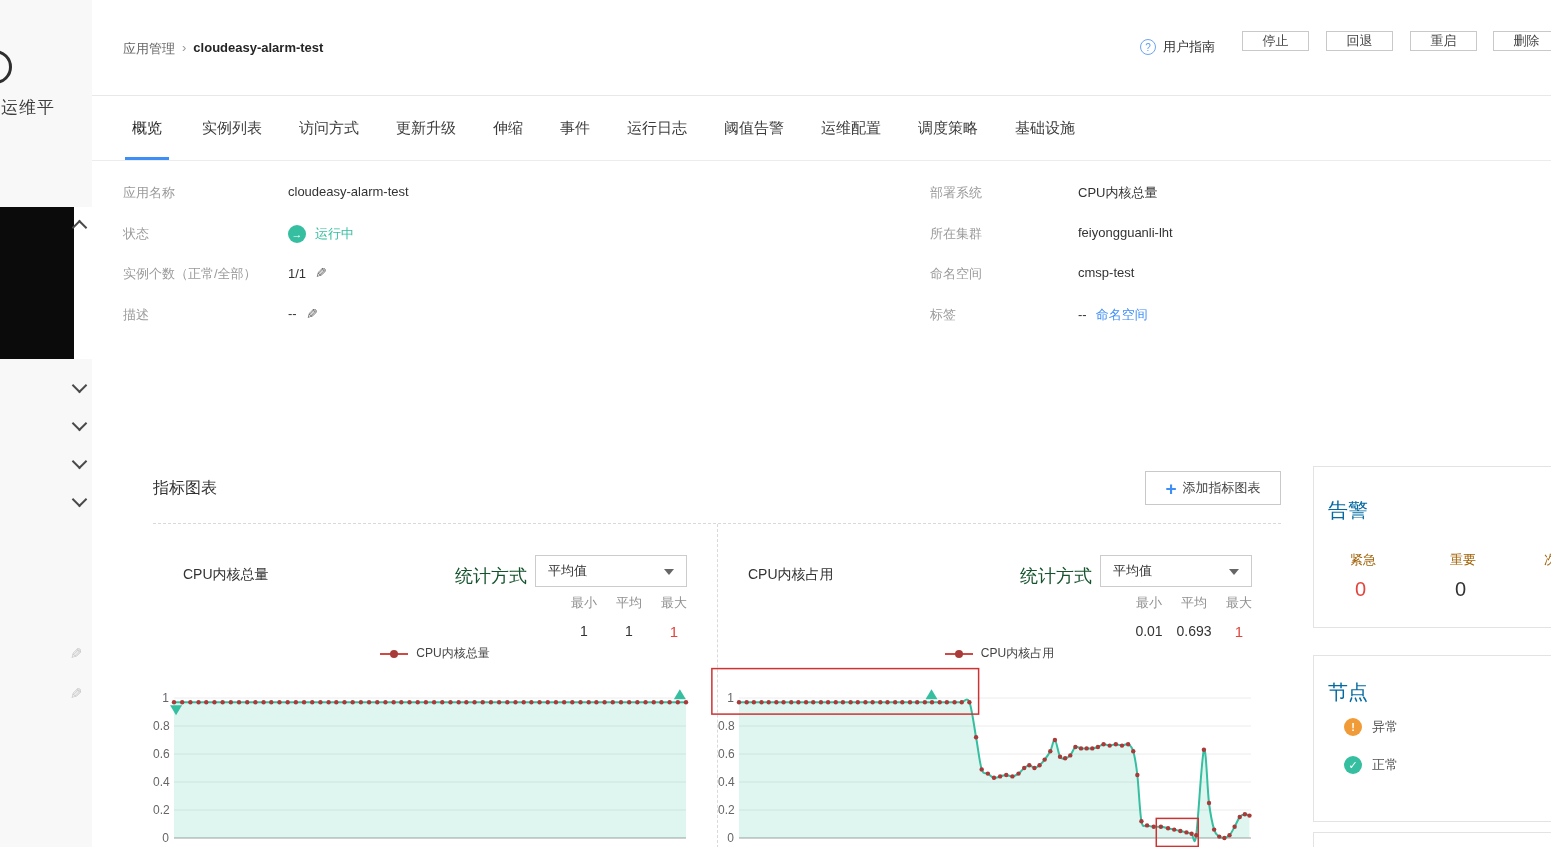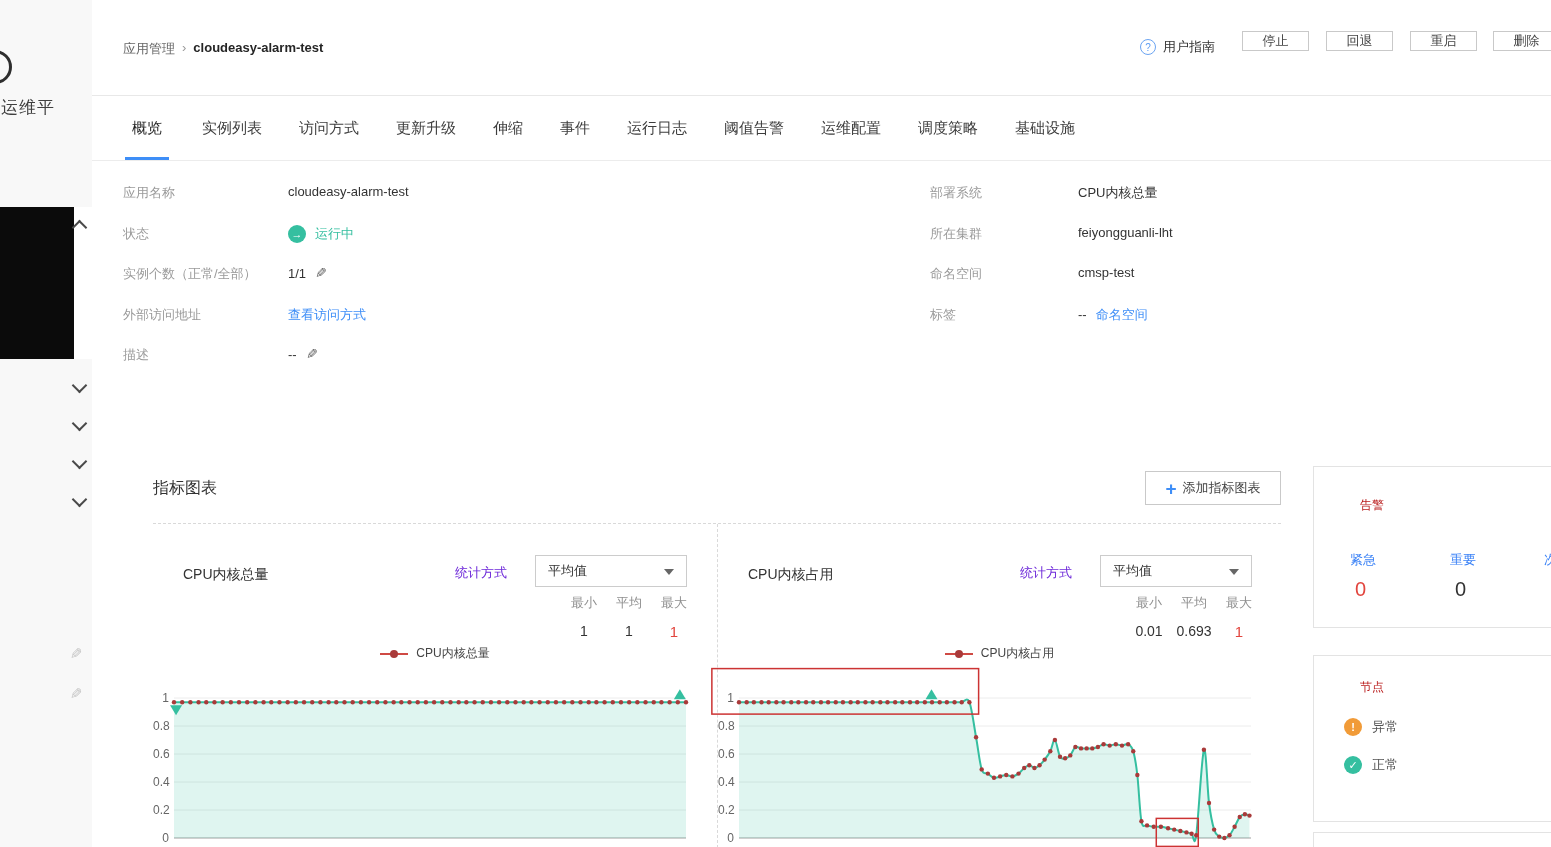--- a/index.html
+++ b/index.html
@@ -52,21 +52,21 @@
   
   .metrics{position:absolute;left:61px;top:455px;width:1128px;height:392px}
   .metrics-title{position:absolute;left:0;top:23px;font-size:16px;color:#333}
   .add-btn{position:absolute;left:992px;top:16px;width:136px;height:34px;border:1px solid #c9c9c9;background:#fff;
            display:flex;align-items:center;justify-content:center;gap:6px;font-size:13px;color:#444;cursor:pointer;box-sizing:border-box}
   .add-plus{color:#3e8ef7;font-size:19px;font-weight:bold;line-height:1}
   .charts{position:absolute;left:0;top:68px;width:1128px;height:324px;border-top:1px dashed #d9d9d9;display:flex;box-sizing:border-box}
   .chart-half{position:relative;width:564px;height:324px;flex-shrink:0}
   .chart-half.second{border-left:1px dashed #d9d9d9;box-sizing:border-box}
   .chart-title{position:absolute;left:30px;top:42px;font-size:14px;color:#333}
-  .stat-method{position:absolute;left:302px;top:40px;font-size:13px;color:#6d28d9}
+  .stat-method{position:absolute;left:302px;top:40px;font-size:18px;color:#14532d}
   .dropdown{position:absolute;left:382px;top:31px;width:152px;height:32px;border:1px solid #ccc;box-sizing:border-box;
             display:flex;align-items:center;padding:0 12px;font-size:13px;color:#333;cursor:pointer;background:#fff}
   .caret{position:absolute;right:12px;top:13px;width:0;height:0;border-left:5px solid transparent;border-right:5px solid transparent;
          border-top:6px solid #666}
   .stats{position:absolute;left:416px;top:70px;width:120px;display:flex;justify-content:space-between}
   .stat-col{text-align:center;min-width:30px}
   .stat-h{font-size:13px;color:#8f8f8f;margin-bottom:11px}
   .stat-v{font-size:14px;color:#333}
   .stat-v.red{color:#e2453e;font-size:15px}
   .legend{position:absolute;left:0;top:121px;width:100%;display:flex;align-items:center;justify-content:center;gap:8px;
@@ -75,23 +75,23 @@
   .legend-dot{position:absolute;left:10px;top:-3px;width:8px;height:8px;border-radius:50%;background:#a93a3a}
   .ylabel{position:absolute;width:16px;text-align:right;font-size:12px;color:#666}
   .plot{position:absolute;left:21px;top:160px;width:512px;height:164px}
   .plot svg{overflow:visible;display:block}
 
   
   .panel{position:absolute;left:1221px;width:312px;border:1px solid #e3e3e3;background:#fff;box-sizing:border-box}
   .alarm-panel{top:466px;height:162px}
   .node-panel{top:655px;height:167px}
   .stub-panel{top:832px;height:40px}
-  .panel-title{position:absolute;left:46px;font-size:12px;color:#b91c1c}
+  .panel-title{position:absolute;left:14px;font-size:20px;color:#0369a1}
   .acol{position:absolute;top:84px;width:62px}
-  .acol .al{font-size:13px;color:#3b82f6}
+  .acol .al{font-size:13px;color:#a16207}
   .acol .av{font-size:20px;margin-top:9px;margin-left:5px;color:#333}
   .acol .av.red{color:#e2453e}
   .node-item{position:absolute;left:30px;display:flex;align-items:center;gap:10px;font-size:13px;color:#555}
   .nicon{width:18px;height:18px;border-radius:50%;color:#fff;font-size:11px;font-weight:bold;
          display:flex;align-items:center;justify-content:center}
   .nicon.warn{background:#f19b38}
   .nicon.ok{background:#35bfa0}
 </style>
 </head>
 <body>
@@ -153,26 +153,20 @@
         <span class="status-circle">→</span>
         <span class="status-text">运行中</span>
       </div>
     </div>
     <div class="drow">
       <div class="dlabel">实例个数（正常/全部）</div>
       <div class="dvalue">
         <span>1/1</span>
         <span class="pencil">✎</span>
       </div>
-    </div>
-    <div class="drow">
-      <div class="dlabel">外部访问地址</div>
-      <div class="dvalue">
-          <span class="link">查看访问方式</span>
-        </div>
     </div>
     <div class="drow">
       <div class="dlabel">描述</div>
       <div class="dvalue">
         <span>--</span>
         <span class="pencil">✎</span>
       </div>
     </div>
   </div>
 

